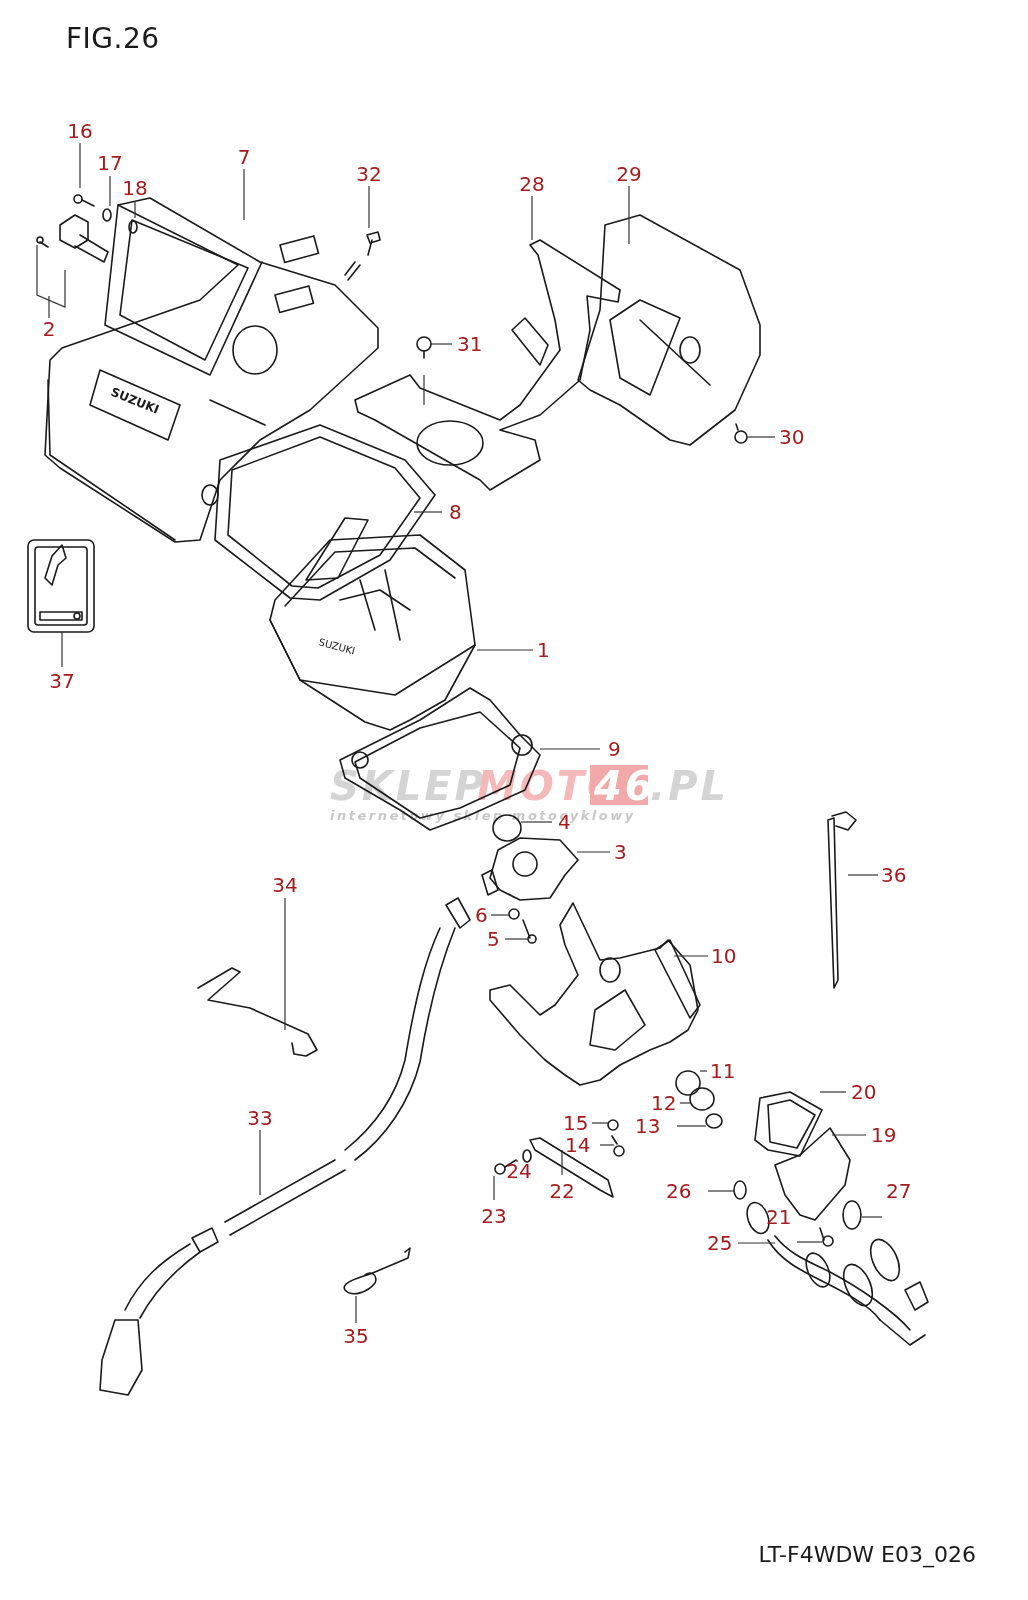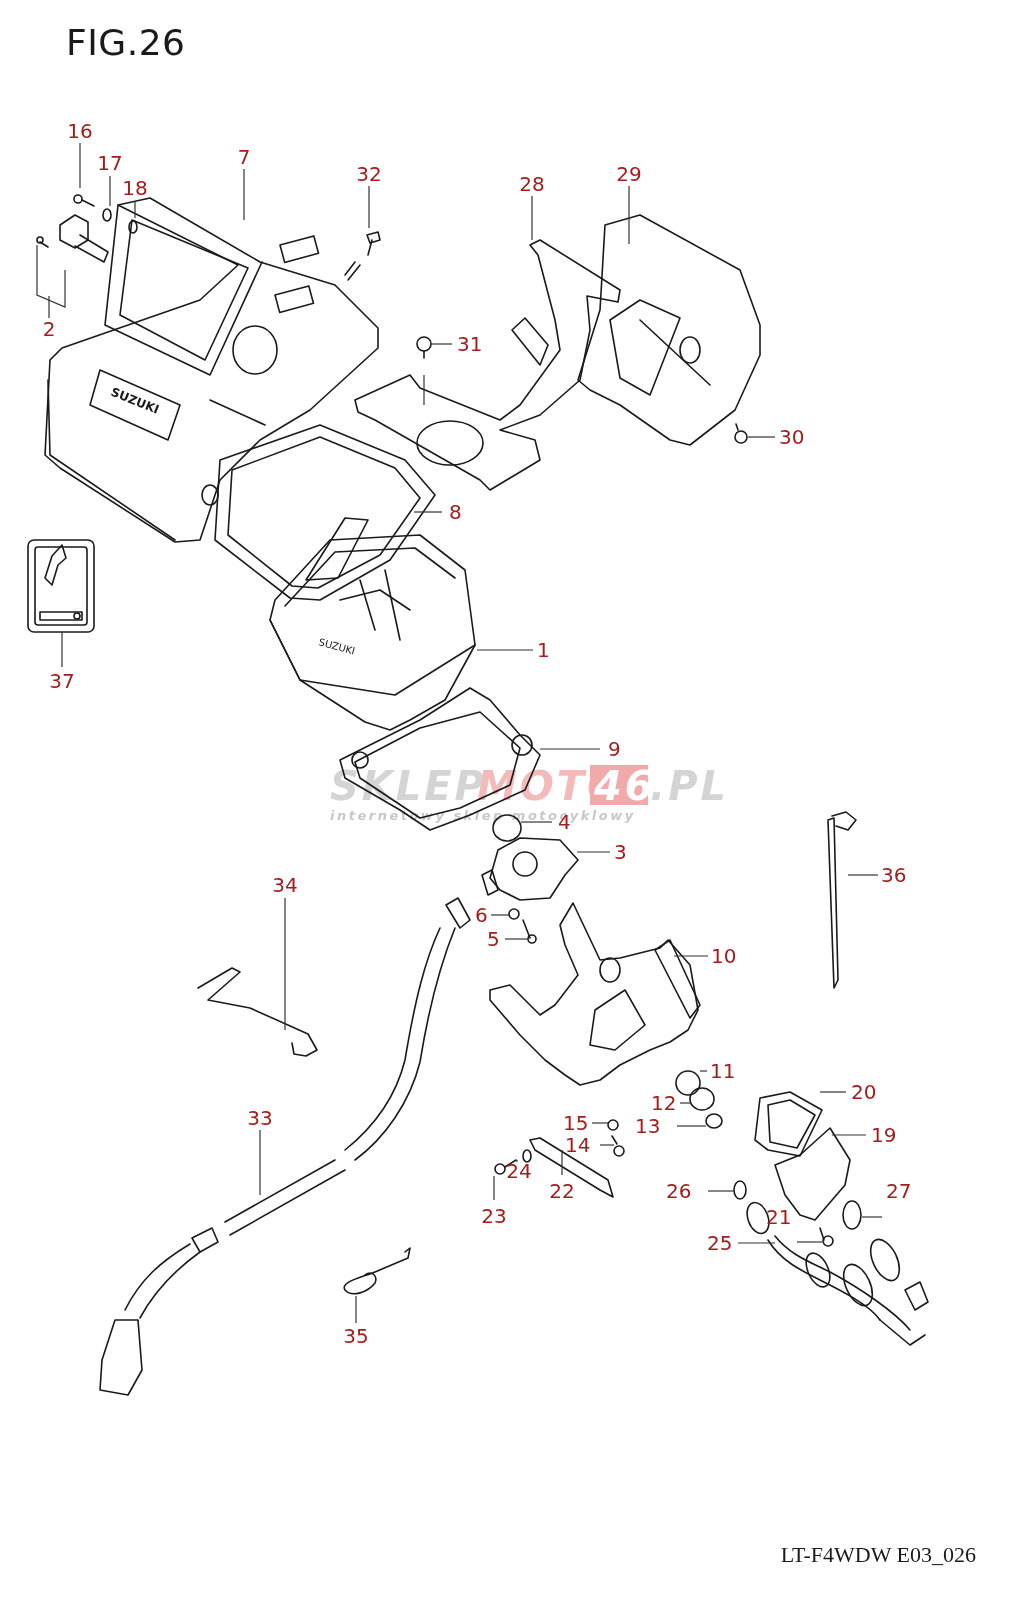--- a/index.html
+++ b/index.html
@@ -1,18 +1,18 @@
 <!DOCTYPE html>
 <html><head>
 <meta charset="utf-8">
 <style>
   html, body { margin:0; padding:0; background:#ffffff; }
   body { width:1028px; height:1600px; position:relative; overflow:hidden; font-family:"DejaVu Sans", sans-serif; }
-  .fig-title { position:absolute; left:66px; top:22px; font-size:36px; color:#1a1a1a; letter-spacing:0.5px; }
-  .fig-code { position:absolute; right:52px; top:1542px; font-size:22px; color:#1a1a1a;font-family:Liberation Serif, serif; }
+  .fig-title { position:absolute; left:66px; top:22px; font-size:28px; color:#1a1a1a; letter-spacing:0.5px; }
+  .fig-code { position:absolute; right:52px; top:1542px; font-size:22px; color:#1a1a1a; }
   svg.diagram { position:absolute; left:0; top:0; }
   .part { fill:none; stroke:#1a1a1a; stroke-width:1.6; stroke-linejoin:round; stroke-linecap:round; }
   .leader { stroke:#333333; stroke-width:1.2; fill:none; }
   .callout { font-family:"DejaVu Sans", sans-serif; font-size:20px; fill:#a51c1c; }
   .wm-main { font-family:"DejaVu Sans", sans-serif; font-weight:bold; font-style:italic; font-size:40px; fill:#d4d4d4; letter-spacing:3px; }
   .wm-moto { fill:#f4b9b9; }
   .wm-sub { font-family:"DejaVu Sans", sans-serif; font-weight:bold; font-style:italic; font-size:13px; fill:#c8c8c8; letter-spacing:2.5px; }
 </style>
 </head>
 <body>

